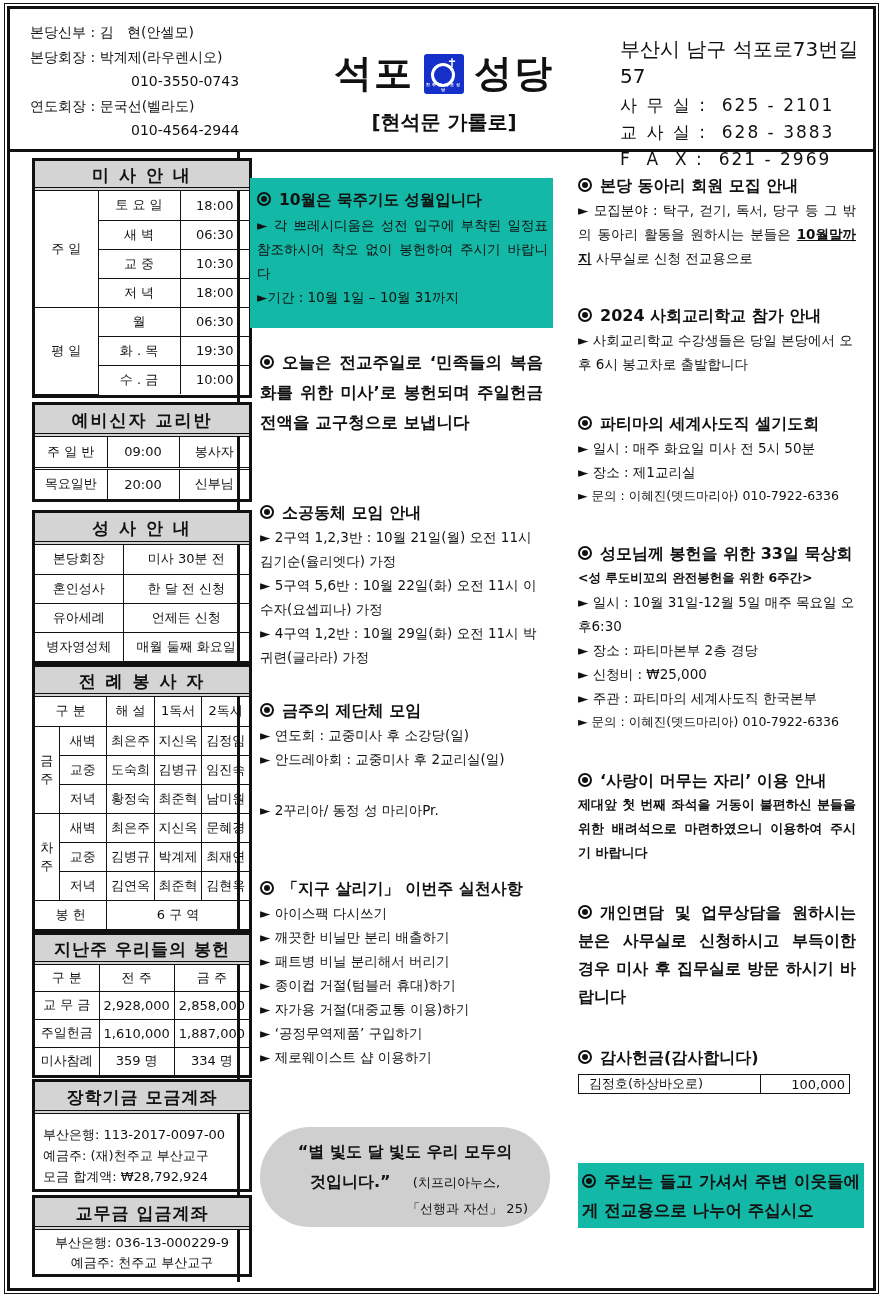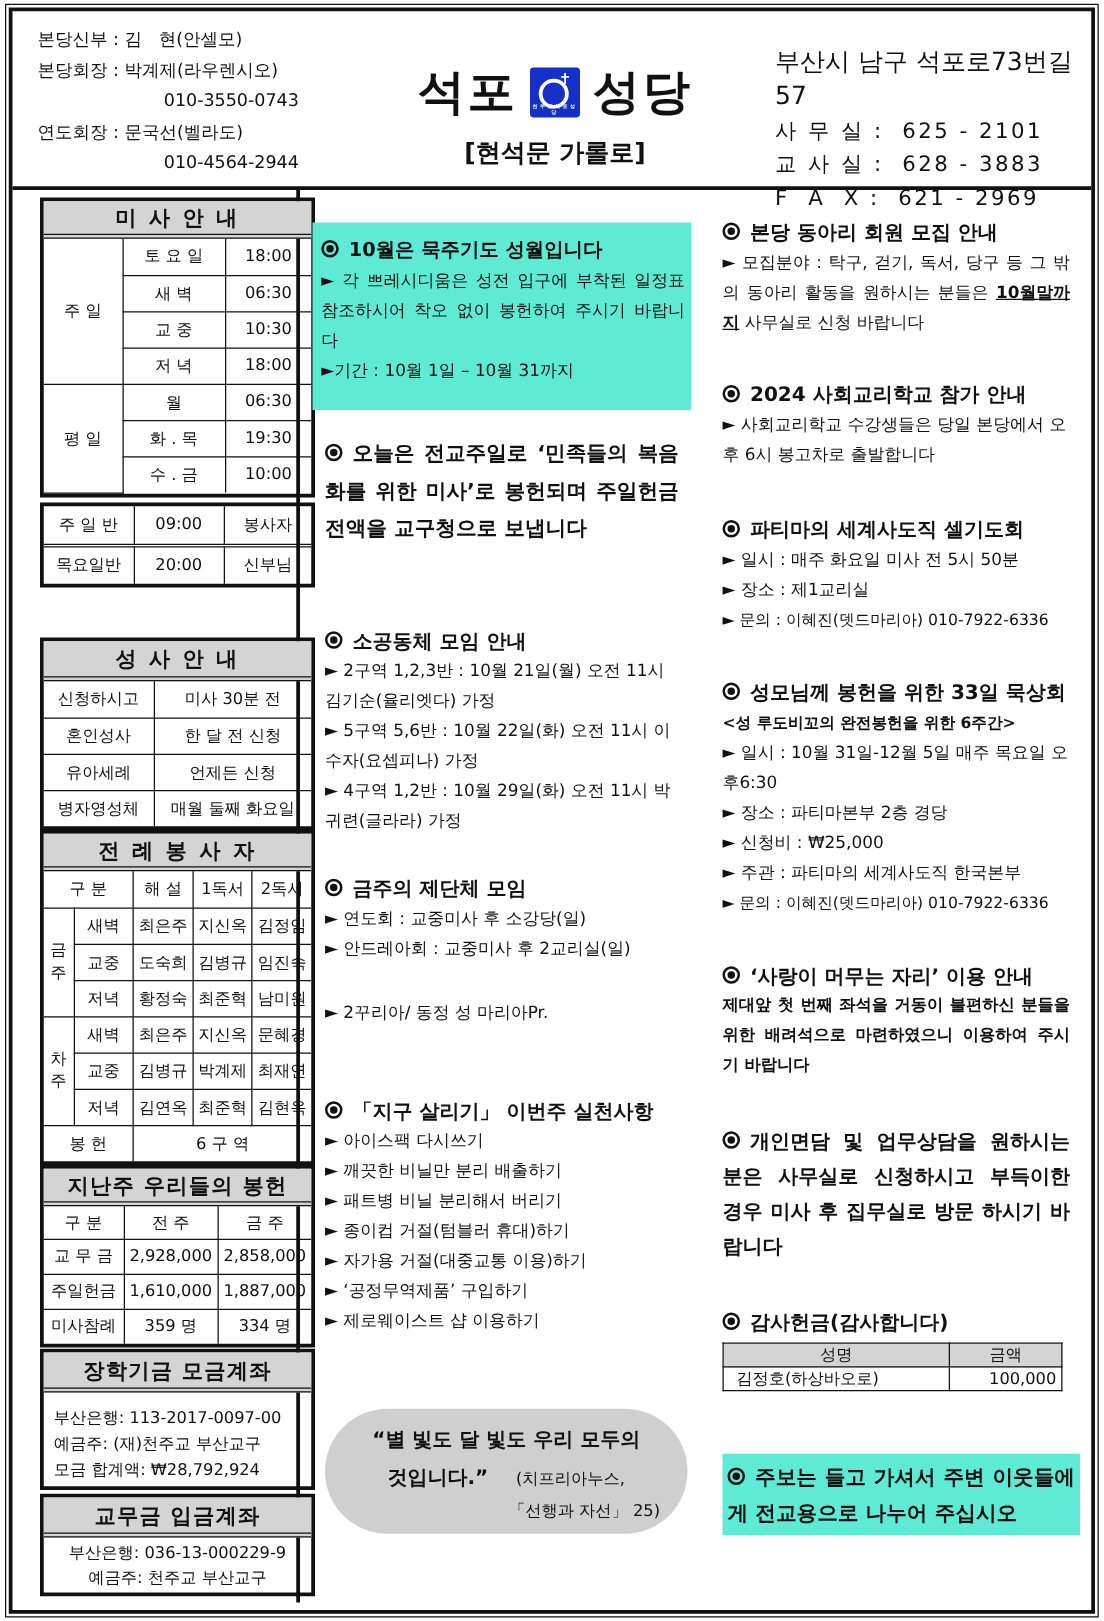--- a/index.html
+++ b/index.html
@@ -29,21 +29,21 @@
 .box table td:last-child{border-right:none;}
 .box table tr:last-child td{border-bottom:none;}
 .acct{font-size:13px;line-height:21px;padding:6px 8px;}
 .midcol{position:absolute;left:250px;top:160px;width:303px;}
 .rightcol{position:absolute;left:578px;top:165px;width:278px;}
 .sec{position:absolute;left:0;width:100%;}
 .st{font-weight:bold;font-size:16px;line-height:25px;}
 .st .dot{display:inline-block;width:14px;height:14px;border:2px solid #111;border-radius:50%;position:relative;margin-right:8px;vertical-align:-1px;}
 .st .dot::after{content:"";position:absolute;left:2px;top:2px;width:6px;height:6px;background:#111;border-radius:50%;}
 .bt{font-size:13.5px;line-height:24px;}
-.graybox{background:#5eead4;}
+.graybox{background:#14b8a6;}
 .quote{position:absolute;left:260px;top:1127px;width:290px;height:100px;background:#cfcfcf;border-radius:50px;text-align:center;padding-top:10px;}
 .quote .q1{font-weight:bold;font-size:16px;line-height:30px;}
 .quote .cite{font-size:13px;font-weight:normal;}
 .thanks table td{font-size:13px;border:1px solid #111;padding:0 4px;}
 </style>
 </head>
 <body>
 
 <div class="frame"></div>
 
@@ -109,20 +109,21 @@
           </tr>
       <tr style="height:29px;">
             <td>수 . 금</td>
             <td>10:00</td>
           </tr>
     </tbody>
       </table>
   </div>
 
   <div class="box" style="top:250px;">
+    <div class="bh" style="height:32px;line-height:30px;">예비신자 교리반</div>
     <table>
       <tbody>
           <tr style="height:31px;border-bottom:3px double #111;">
             <td style="width:72px;">주 일 반</td>
             <td>09:00</td>
             <td style="width:70px;">봉사자</td>
           </tr>
       <tr style="height:31px;">
             <td>목요일반</td>
             <td>20:00</td>
@@ -130,21 +131,21 @@
           </tr>
     </tbody>
       </table>
   </div>
 
   <div class="box" style="top:358px;">
     <div class="bh" style="height:32px;line-height:30px;">성 사 안 내</div>
     <table>
       <tbody>
           <tr style="height:29px;">
-            <td style="width:88px;">신청하시고</td>
+            <td style="width:88px;">본당회장</td>
             <td>미사 30분 전</td>
           </tr>
       <tr style="height:29px;">
             <td>혼인성사</td>
             <td>한 달 전 신청</td>
           </tr>
       <tr style="height:29px;">
             <td>유아세례</td>
             <td>언제든 신청</td>
           </tr>
@@ -300,21 +301,21 @@
 
 <div class="quote">
   <div class="q1">“별 빛도 달 빛도 우리 모두의</div>
   <div class="q1"><span>것입니다.”</span>&nbsp;&nbsp;&nbsp;&nbsp;<span class="cite">(치프리아누스,</span></div>
   <div class="cite" style="text-align:right;padding-right:22px;line-height:22px;">「선행과 자선」 25)</div>
 </div>
 
 <div class="rightcol">
   <div class="sec" style="top:8px;">
     <div class="st"><span class="dot"></span><span>본당 동아리 회원 모집 안내</span></div>
-    <div class="bt" style="text-align:justify;"><span>► 모집분야 : 탁구, 걷기, 독서, 당구 등 그 밖의 동아리 활동을 원하시는 분들은</span> <b style="text-decoration:underline;">10월말까지</b><span> 사무실로 신청 바랍니다</span></div>
+    <div class="bt" style="text-align:justify;"><span>► 모집분야 : 탁구, 걷기, 독서, 당구 등 그 밖의 동아리 활동을 원하시는 분들은</span> <b style="text-decoration:underline;">10월말까지</b><span> 사무실로 신청 전교용으로</span></div>
   </div>
 
   <div class="sec" style="top:138px;">
     <div class="st"><span class="dot"></span><span>2024 사회교리학교 참가 안내</span></div>
     <div class="bt">► 사회교리학교 수강생들은 당일 본당에서 오후 6시 봉고차로 출발합니다</div>
   </div>
 
   <div class="sec" style="top:246px;">
     <div class="st"><span class="dot"></span><span>파티마의 세계사도직 셀기도회</span></div>
     <div class="bt">► 일시 : 매주 화요일 미사 전 5시 50분</div>
@@ -338,24 +339,20 @@
   </div>
 
   <div class="sec" style="top:734px;">
     <div class="st" style="line-height:28px;text-align:justify;"><span class="dot"></span><span>개인면담 및 업무상담을 원하시는 분은 사무실로 신청하시고 부득이한 경우 미사 후 집무실로 방문 하시기 바랍니다</span></div>
   </div>
 
   <div class="sec thanks" style="top:880px;">
     <div class="st" style="margin-bottom:4px;"><span class="dot"></span><span>감사헌금(감사합니다)</span></div>
     <table style="width:272px;">
       <tbody>
-          <tr style="background:#d4d4d4;height:18px;">
-            <td style="text-align:center;">성명</td>
-            <td style="text-align:center;width:90px;">금액</td>
-          </tr>
       <tr style="height:18px;">
             <td style="text-align:left;padding-left:10px;">김정호(하상바오로)</td>
             <td style="text-align:right;">100,000</td>
           </tr>
     </tbody>
       </table>
   </div>
 
   <div class="sec graybox" style="top:998px;height:65px;padding:4px 4px;width:286px;">
     <div class="st" style="font-size:16.5px;line-height:29px;text-align:justify;"><span class="dot"></span><span>주보는 들고 가셔서 주변 이웃들에게 전교용으로 나누어 주십시오</span></div>

